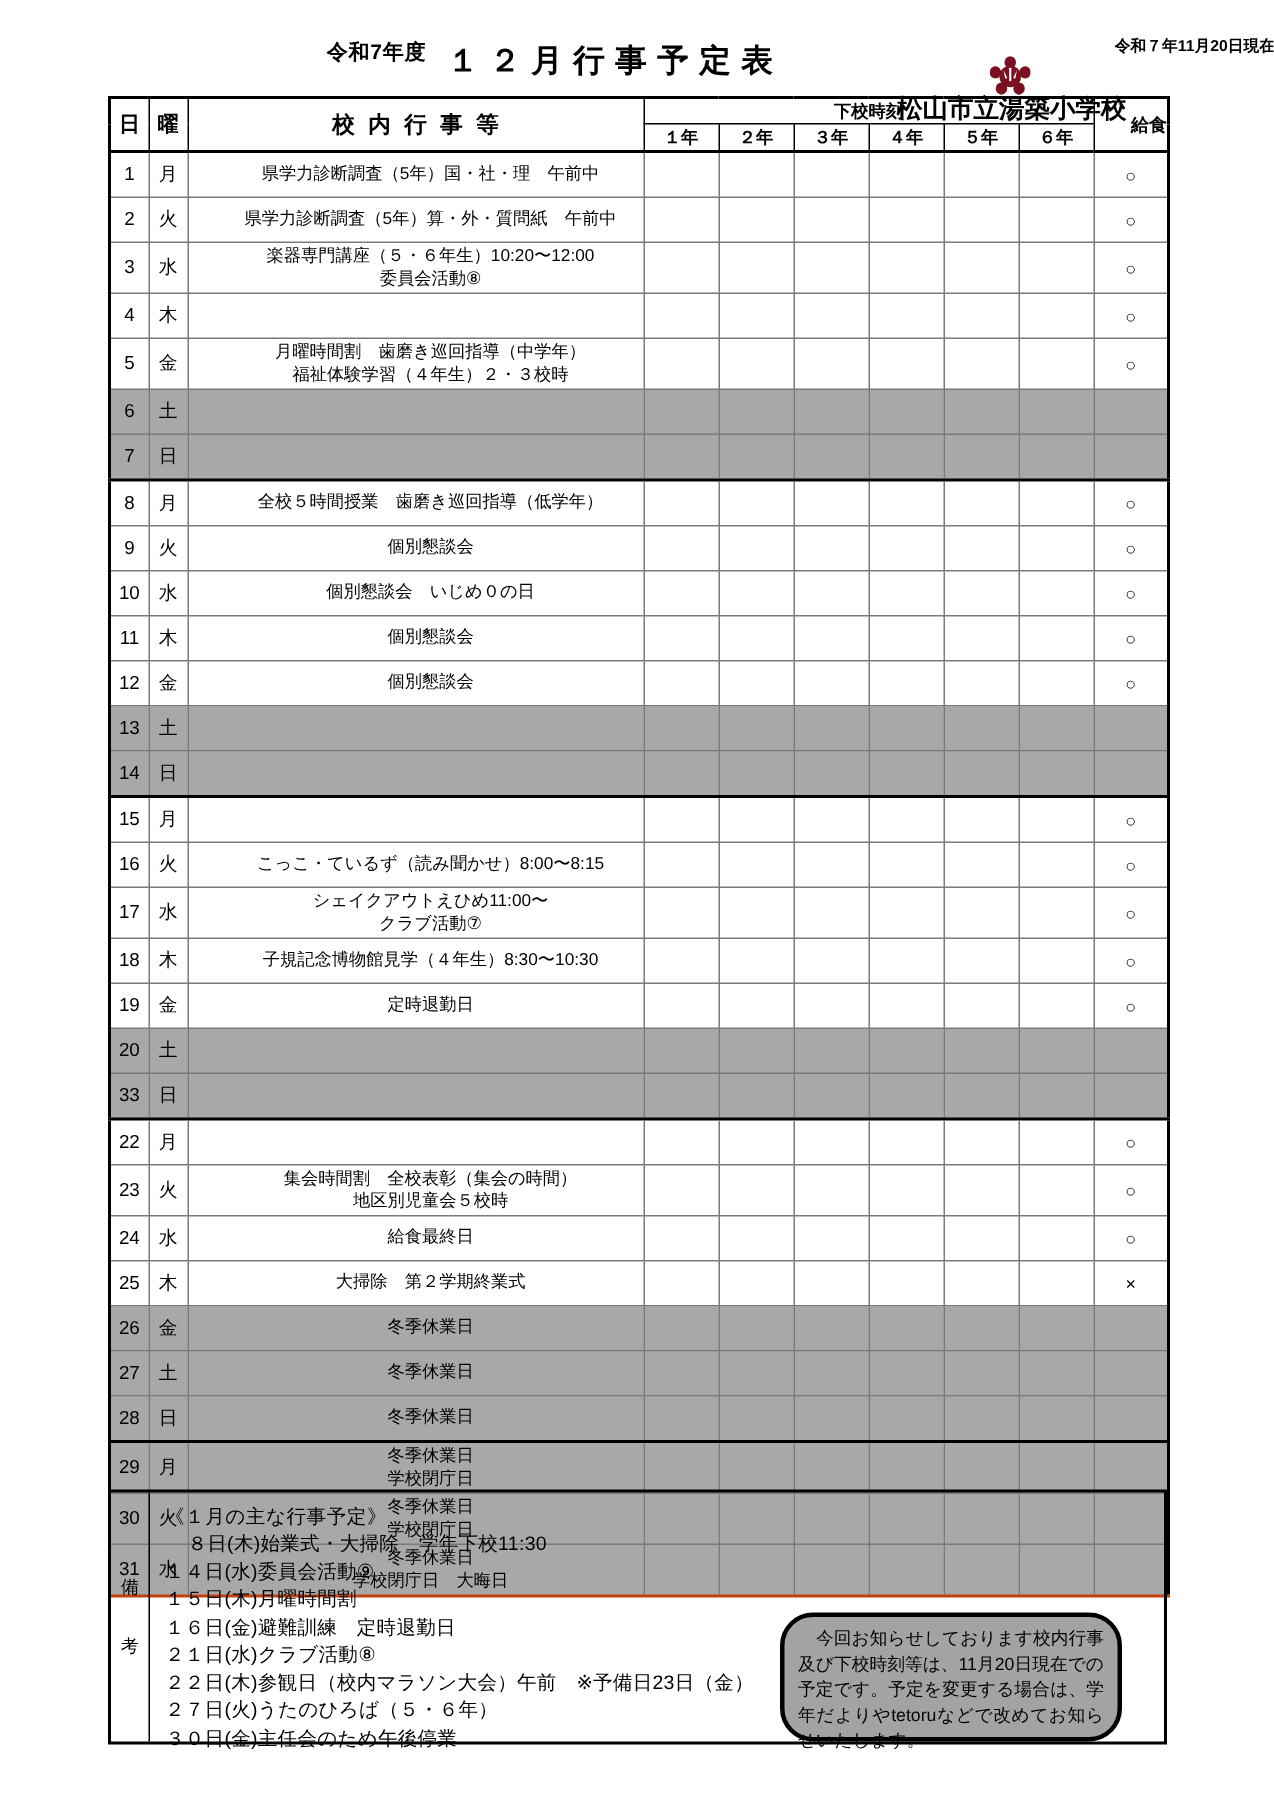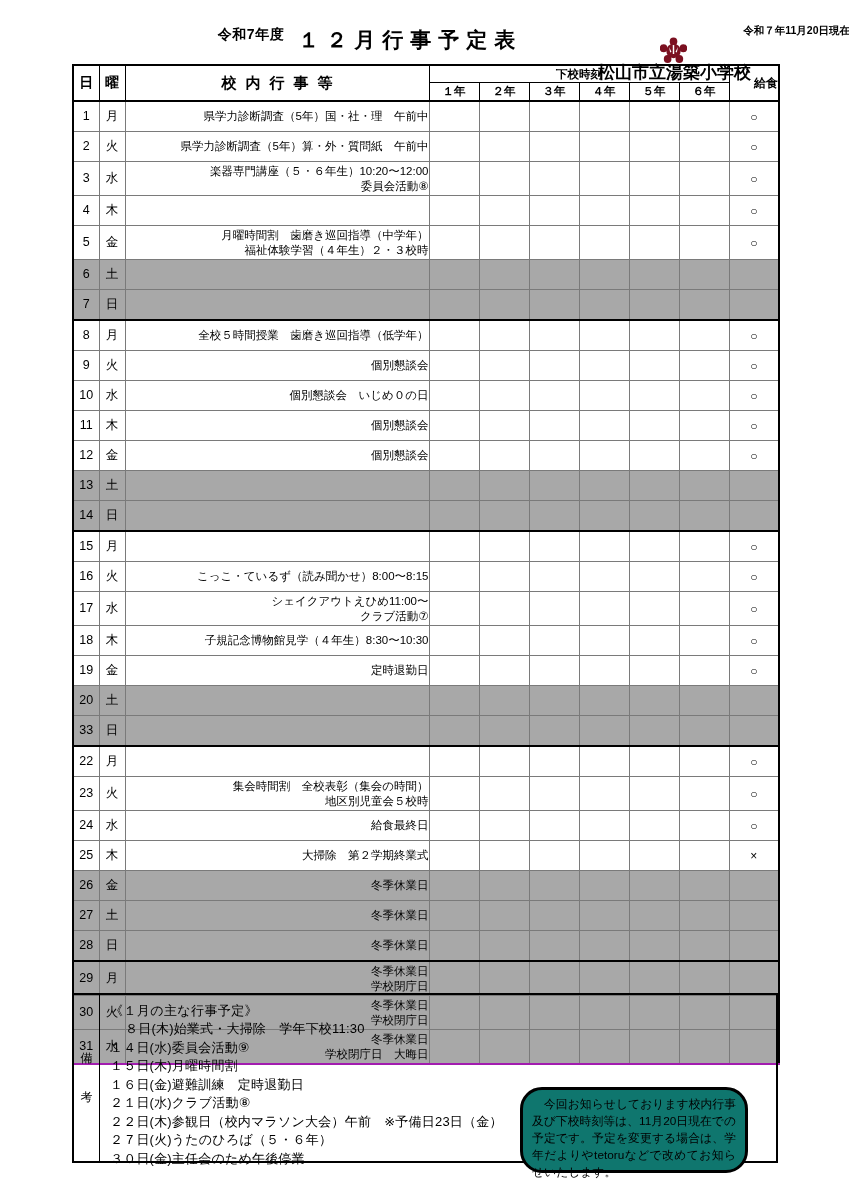--- a/index.html
+++ b/index.html
@@ -157,38 +157,38 @@
     height: 17px;
     border-bottom: 2px solid #000 !important;
   }
 
   td.c-day, td.c-dow {
     text-align: center;
     font-size: 12.5px;
     line-height: 1.1;
   }
   td.c-event {
-    text-align: right;
+    text-align: center;
     padding-left: 20px;
     font-size: 11.5px;
     line-height: 1.28;
     white-space: pre-line;
   }
   td.c-lunch {
     text-align: center;
     font-size: 12px;
   }
 
   tr.r1 td { height: 29px; }
   tr.r2 td { height: 33px; }
   tr.shaded td { background: #a8a8a8; }
 
   
   tr.weekstart td { border-top: 2px solid #000; }
-  tr.lastday td { border-bottom: 2px solid #a21caf; }
+  tr.lastday td { border-bottom: 2px solid #c2410c; }
 
   
   .remarks {
     position: absolute;
     left: 72px;
     top: 993px;
     width: 706px;
     height: 170px;
     box-sizing: border-box;
     border: 2px solid #000;
@@ -239,26 +239,25 @@
 
   .notice {
     position: absolute;
     left: 520px;
     top: 1075px;
     width: 228px;
     height: 86px;
     box-sizing: border-box;
     border: 3px solid #000;
     border-radius: 22px;
-    background: #0f766e;
+    background: #a3a3a3;
     padding: 6px 9px 0 9px;
     font-size: 11.8px;
     line-height: 1.45;
     text-align: justify;
-    margin-top: 12px;
   }
   .notice p {
     margin: 0;
     text-indent: 12px;
   }
 </style>
 </head>
 <body>
 
 <div class="page">

